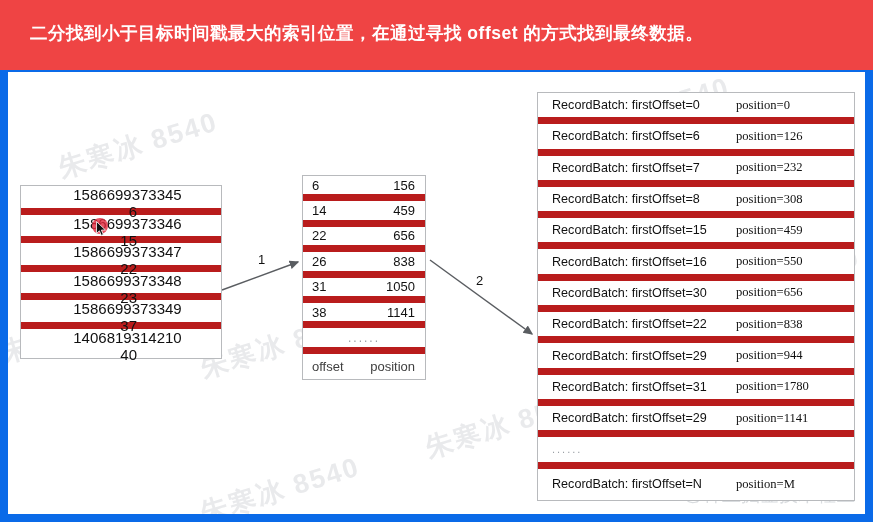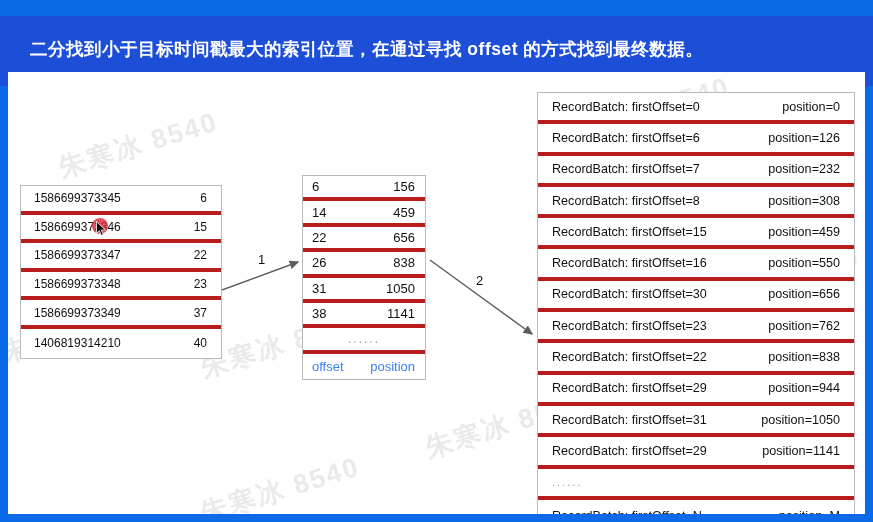--- a/index.html
+++ b/index.html
@@ -7,22 +7,22 @@
     width:873px;height:522px;
     background:#0a6ae8;
     font-family:"Liberation Sans","DejaVu Sans",sans-serif;
     overflow:hidden;
     position:relative;
   }
   #root{position:absolute;inset:0;width:873px;height:522px;}
 
   
   .banner{
-    position:absolute;left:0;top:16px;width:873px;height:70px;
-    background:#1d4ed8;
+    position:absolute;left:0;top:0;width:873px;height:70px;
+    background:#ef4444;
   }
   .banner-title{
     position:absolute;left:30px;top:19px;
     font-size:17.5px;font-weight:bold;color:#ffffff;
     letter-spacing:.5px;white-space:nowrap;
     line-height:28px;
   }
 
   
   .canvas{
@@ -58,45 +58,45 @@
 
   
   .tbl{
     position:absolute;
     border:1px solid #b8babd;
     background:#ffffff;
     box-sizing:border-box;
   }
   .tbl .row{
     display:flex;align-items:center;
-    border-bottom:4px solid #b91c1c;
+    border-bottom:7px solid #b91c1c;
     box-sizing:border-box;
     color:#111;
   }
   .tbl .row:last-child{border-bottom:none;}
 
   
   #tbl-left{left:12px;top:113px;width:202px;}
-  #tbl-left .row{height:28.6px;font-size:12px;}
+  #tbl-left .row{height:28.6px;font-size:15px;flex-direction:column;}
   #tbl-left .c1{padding-left:13px;flex:1;}
   #tbl-left .c2{padding-right:14px;text-align:right;width:46px;}
 
   
   #tbl-mid{left:294px;top:103px;width:124px;}
   #tbl-mid .row{height:25.4px;font-size:13px;}
   #tbl-mid .c1{padding-left:9px;flex:1;}
   #tbl-mid .c2{padding-right:10px;text-align:left;}
   #tbl-mid .dots{justify-content:center;color:#9aa0a6;font-size:12px;letter-spacing:2px;}
-  #tbl-mid .hdr .c1,#tbl-mid .hdr .c2{color:#3b82f6;}
+  #tbl-mid .hdr .c1,#tbl-mid .hdr .c2{color:#404040;}
 
   
   #tbl-right{left:529px;top:20px;width:318px;}
   #tbl-right .row{height:31.3px;font-size:12.6px;}
   #tbl-right .c1{padding-left:14px;flex:1;white-space:nowrap;}
-  #tbl-right .c2{padding-right:14px;width:104px;text-align:right;white-space:nowrap;}
+  #tbl-right .c2{padding-right:14px;width:104px;text-align:left;white-space:nowrap;font-family:Liberation Serif, serif;}
   #tbl-right .dots{color:#9aa0a6;font-size:11px;letter-spacing:2px;padding-left:14px;}
 
   
   .arrows{position:absolute;left:0;top:0;width:857px;height:442px;pointer-events:none;}
   .arrow-label{
     position:absolute;font-size:13px;color:#111;font-weight:normal;
   }
   #lbl-1{left:250px;top:180px;}
   #lbl-2{left:468px;top:201px;}
 
@@ -225,34 +225,30 @@
       </div>
       <div class="row">
         <span class="c1">RecordBatch: firstOffset=16</span>
         <span class="c2">position=550</span>
       </div>
       <div class="row">
         <span class="c1">RecordBatch: firstOffset=30</span>
         <span class="c2">position=656</span>
       </div>
       <div class="row">
-        <span class="c1">RecordBatch: firstOffset=23</span>
-        <span class="c2">position=762</span>
-      </div>
-      <div class="row">
         <span class="c1">RecordBatch: firstOffset=22</span>
         <span class="c2">position=838</span>
       </div>
       <div class="row">
         <span class="c1">RecordBatch: firstOffset=29</span>
         <span class="c2">position=944</span>
       </div>
       <div class="row">
         <span class="c1">RecordBatch: firstOffset=31</span>
-        <span class="c2">position=1050</span>
+        <span class="c2">position=1780</span>
       </div>
       <div class="row">
         <span class="c1">RecordBatch: firstOffset=29</span>
         <span class="c2">position=1141</span>
       </div>
       <div class="row dots">......</div>
       <div class="row">
         <span class="c1">RecordBatch: firstOffset=N</span>
         <span class="c2">position=M</span>
       </div>

